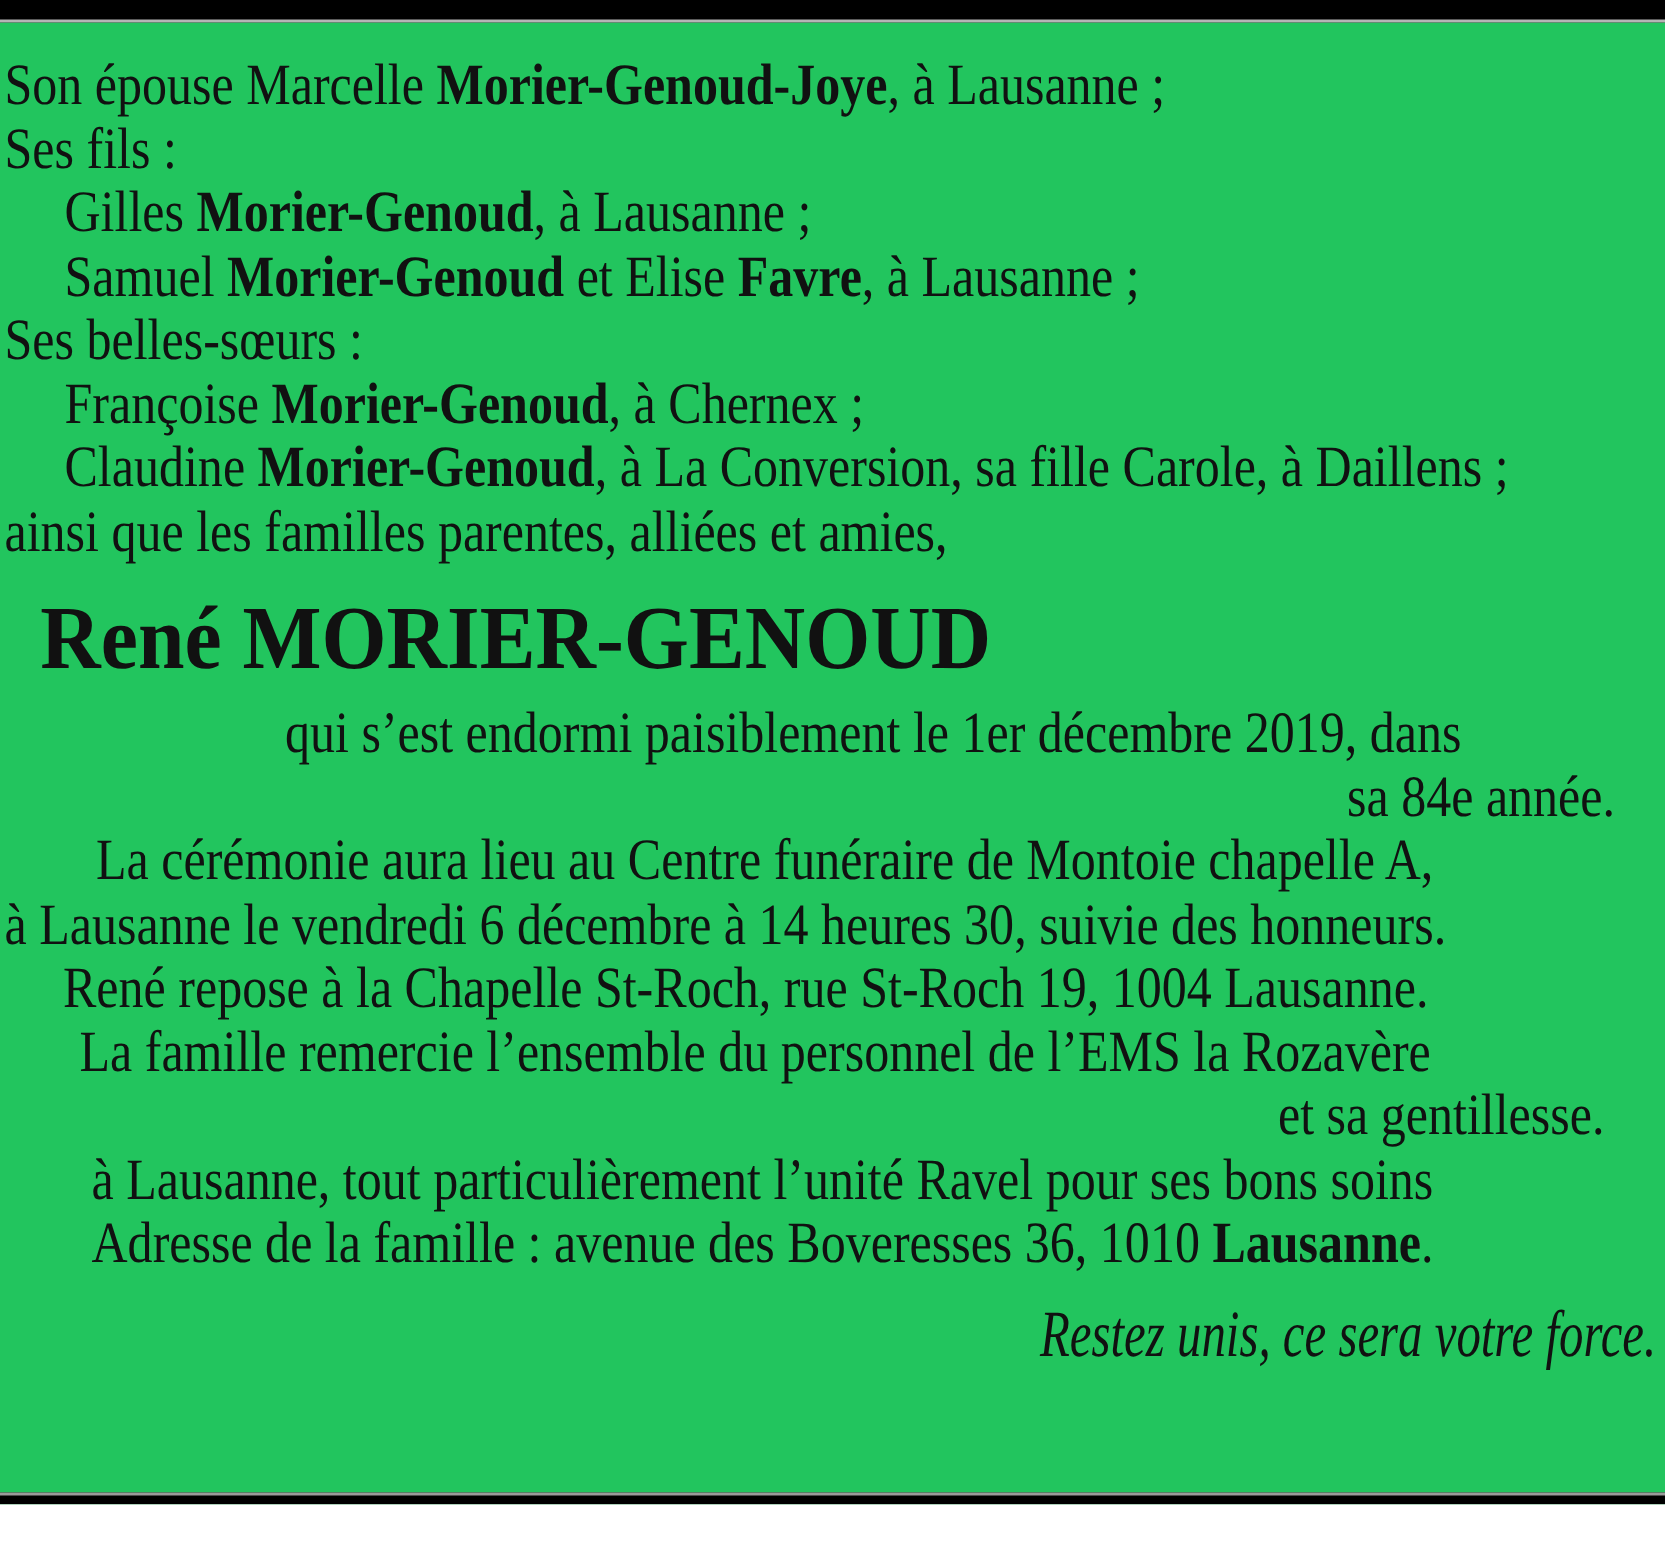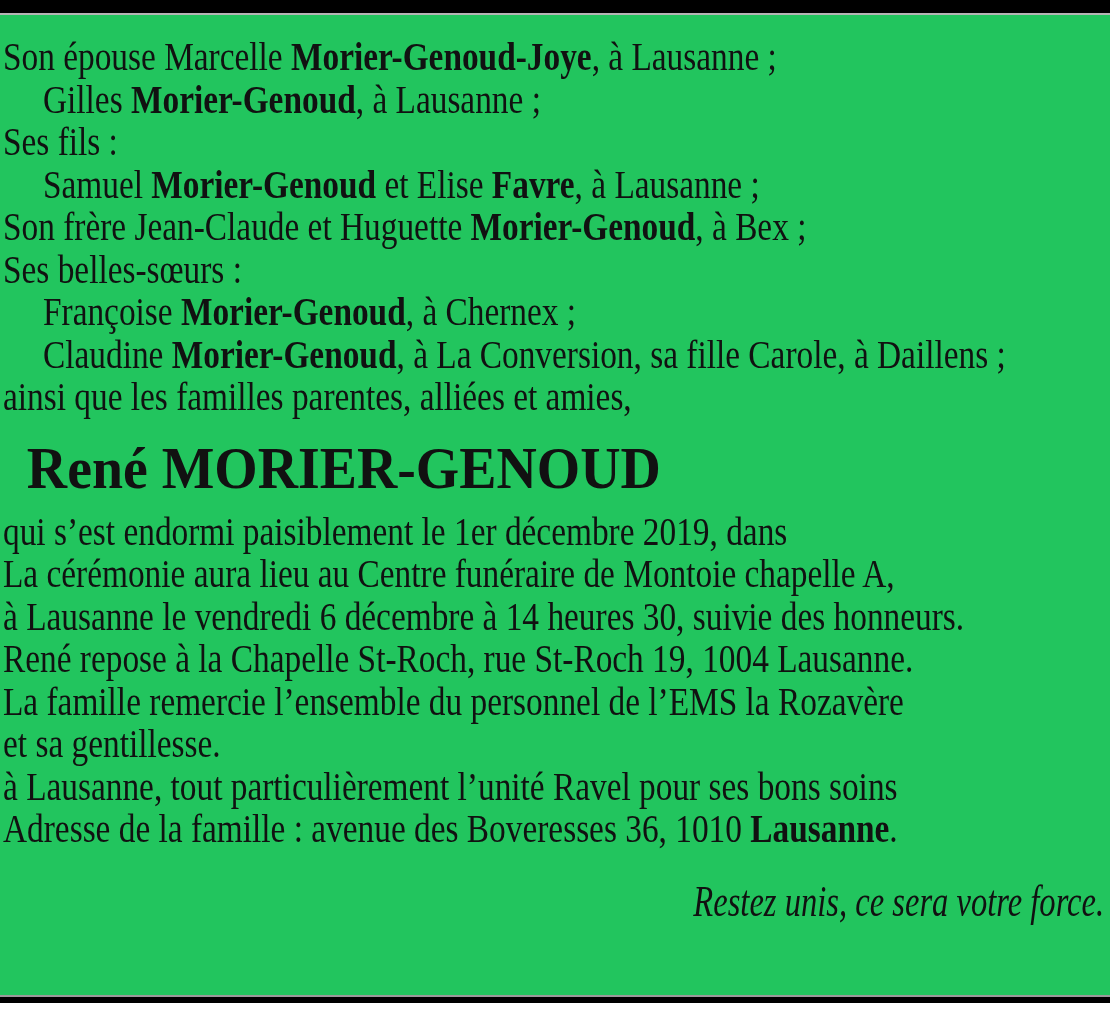--- a/index.html
+++ b/index.html
@@ -47,23 +47,23 @@
     line-height: 66px;
     font-size: 60px;
     font-weight: bold;
     white-space: pre;
   }
   .title-line .inner {
     display: inline-block;
     transform: scaleX(0.93);
     transform-origin: 50% 50%;
   }
-  .body-block { margin-top: 10px; }
+  .body-block { margin-top: 10px; text-align: right; }
   .closing-line {
-    margin-top: 30px;
+    margin-top: 18px;
     height: 42.5px;
     line-height: 42.5px;
     text-align: right;
     font-size: 44px;
     font-style: italic;
     white-space: pre;
     padding-right: 3px;
   }
   .closing-line .inner {
     display: inline-block;
@@ -74,41 +74,41 @@
 </head>
 <body>
 
 <div class="sheet">
   <div class="bar-top"></div>
 
   <div class="content">
 
     <div class="line"><span class="inner"><span>Son épouse Marcelle </span><b>Morier-Genoud-Joye</b><span>, à Lausanne ;</span></span></div>
 
+    <div class="line"><span class="inner"><span>Ses fils :</span></span></div>
+
     <div class="line indent"><span class="inner"><span>Gilles </span><b>Morier-Genoud</b><span>, à Lausanne ;</span></span></div>
-
-    <div class="line"><span class="inner"><span>Ses fils :</span></span></div>
 
     <div class="line indent"><span class="inner"><span>Samuel </span><b>Morier-Genoud</b><span> et Elise </span><b>Favre</b><span>, à Lausanne ;</span></span></div>
 
-    <div class="line"><span class="inner"><span>Son frère Jean-Claude et Huguette </span><b>Morier-Genoud</b><span>, à Bex ;</span></span></div>
 
     <div class="line"><span class="inner"><span>Ses belles-sœurs :</span></span></div>
 
     <div class="line indent"><span class="inner"><span>Françoise </span><b>Morier-Genoud</b><span>, à Chernex ;</span></span></div>
 
     <div class="line indent"><span class="inner"><span>Claudine </span><b>Morier-Genoud</b><span>, à La Conversion, sa fille Carole, à Daillens ;</span></span></div>
 
     <div class="line"><span class="inner"><span>ainsi que les familles parentes, alliées et amies,</span></span></div>
 
 
     <div class="title-line"><span class="inner">René MORIER-GENOUD</span></div>
 
     <div class="body-block">
       <div class="line"><span class="inner"><span>qui s’est endormi paisiblement le 1er décembre 2019, dans</span></span></div>
+      <div class="line"><span class="inner"><span>sa 84e année.</span></span></div>
       <div class="line"><span class="inner"><span>La cérémonie aura lieu au Centre funéraire de Montoie chapelle A,</span></span></div>
       <div class="line"><span class="inner"><span>à Lausanne le vendredi 6 décembre à 14 heures 30, suivie des honneurs.</span></span></div>
       <div class="line"><span class="inner"><span>René repose à la Chapelle St-Roch, rue St-Roch 19, 1004 Lausanne.</span></span></div>
       <div class="line"><span class="inner"><span>La famille remercie l’ensemble du personnel de l’EMS la Rozavère</span></span></div>
       <div class="line"><span class="inner"><span>et sa gentillesse.</span></span></div>
       <div class="line"><span class="inner"><span>à Lausanne, tout particulièrement l’unité Ravel pour ses bons soins</span></span></div>
       <div class="line"><span class="inner"><span>Adresse de la famille : avenue des Boveresses 36, 1010 </span><b>Lausanne</b><span>.</span></span></div>
     </div>
 
     <div class="closing-line"><span class="inner">Restez unis, ce sera votre force.</span></div>

